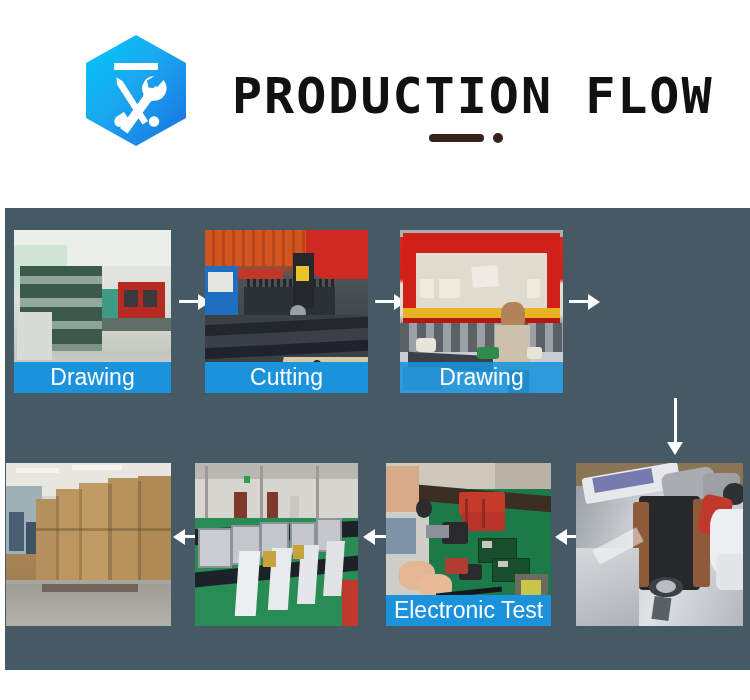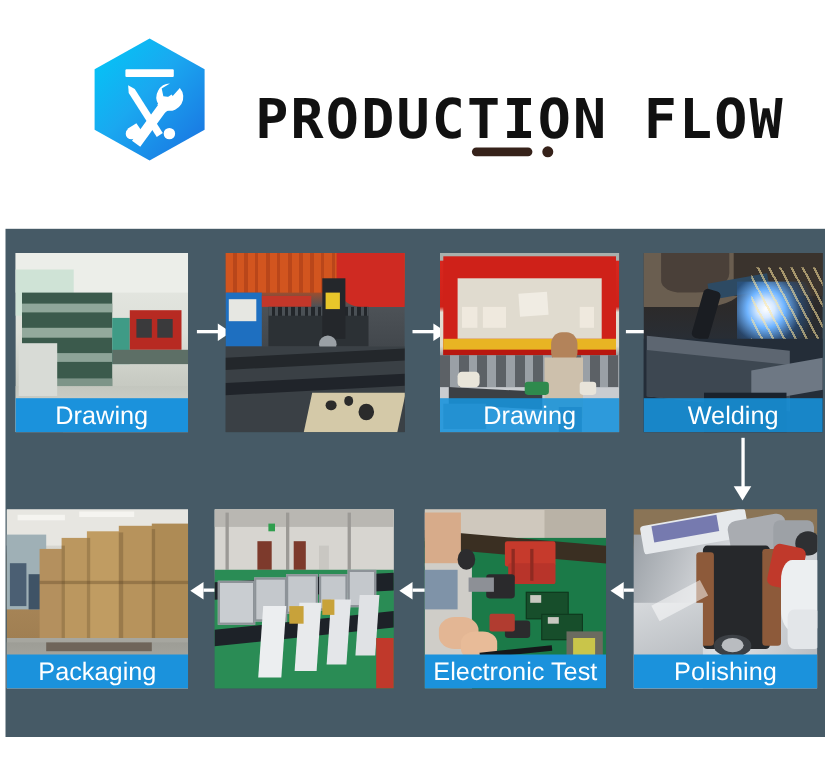--- a/index.html
+++ b/index.html
@@ -13,21 +13,21 @@
 
   
   #header{
     position:absolute;left:0;top:0;width:750px;height:205px;
     background:#ffffff;
   }
   #brand-hex{
     position:absolute;left:80px;top:33px;width:112px;height:115px;
   }
   #title-block{
-    position:absolute;left:232px;top:72px;width:500px;height:90px;
+    position:absolute;left:232px;top:60px;width:500px;height:90px;
   }
   #page-title{
     font-family:"DejaVu Sans Mono", monospace;
     font-weight:bold;
     font-size:50px;
     letter-spacing:2px;
     color:#111111;
     line-height:72px;
     white-space:nowrap;
   }
@@ -197,20 +197,21 @@
         <div class="pc" style="left:52%;top:46%;width:10%;height:10%;background:#9aa0a5;border-radius:50%;"></div>
         <div class="pc" style="left:0;top:52%;width:100%;height:48%;background:#3a4045;"></div>
         <div class="pc" style="left:0;top:56%;width:100%;height:7%;background:#23272b;transform:skewY(-3deg);"></div>
         <div class="pc" style="left:0;top:70%;width:100%;height:7%;background:#20242a;transform:skewY(-3deg);"></div>
         <div class="pc" style="left:46%;top:78%;width:52%;height:22%;background:#d4c9a8;transform:skewX(-12deg);"></div>
         <div class="pc" style="left:56%;top:82%;width:6%;height:6%;background:#2b2b2b;border-radius:50%;"></div>
         <div class="pc" style="left:66%;top:80%;width:5%;height:5%;background:#2b2b2b;border-radius:50%;"></div>
         <div class="pc" style="left:74%;top:84%;width:9%;height:9%;background:#2b2b2b;border-radius:50%;"></div>
       </div>
     </div>
+    <div class="step-label opaque narrow">Cutting</div>
   </div>
 
   <div class="arrow arrow-right" style="left:370px;top:85px;width:31px;height:17px;">
     <span class="shaft" style="width:20px;"></span>
       <span class="head" style="left:19px;"></span>
   </div>
 
   <div class="step" style="left:395px;top:22px;width:163px;height:163px;">
     <div class="step-photo">
       <div class="ph p-bending">
@@ -237,39 +238,20 @@
       </div>
     </div>
     <div class="step-label narrow">Drawing</div>
   </div>
 
   <div class="arrow arrow-right" style="left:564px;top:85px;width:31px;height:17px;">
     <span class="shaft" style="width:20px;"></span>
       <span class="head" style="left:19px;"></span>
   </div>
 
-  <div class="step" style="left:580px;top:22px;width:163px;height:163px;">
-    <div class="step-photo">
-      <div class="ph p-welding">
-        <div class="pc" style="left:0;top:0;width:56%;height:30%;background:#6a5e50;border-radius:0 0 40% 0;"></div>
-        <div class="pc" style="left:10%;top:0;width:38%;height:22%;background:#4a4039;border-radius:0 0 50% 30%;"></div>
-        <div class="pc" style="left:50%;top:0;width:50%;height:24%;background:#3a332d;"></div>
-        <div class="pc" style="left:36%;top:14%;width:34%;height:9%;background:#2d4a63;transform:rotate(-10deg);"></div>
-        <div class="pc" style="left:30%;top:20%;width:10%;height:28%;background:#1a1d22;transform:rotate(16deg);border-radius:4px;"></div>
-        <div class="pc" style="left:52%;top:16%;width:46%;height:34%;background:radial-gradient(circle at 35% 45%, #ffffff 0%, #d7e9ff 14%, #6fb4ff 30%, rgba(40,90,150,0.55) 55%, rgba(20,30,45,0) 78%);"></div>
-        <div class="pc" style="left:60%;top:8%;width:40%;height:42%;background:repeating-linear-gradient(62deg, rgba(255,231,160,0.55) 0 2px, rgba(255,231,160,0) 2px 9px);"></div>
-        <div class="pc" style="left:0;top:48%;width:100%;height:52%;background:#242d38;"></div>
-        <div class="pc" style="left:2%;top:50%;width:80%;height:34%;background:#5d6671;transform:skewY(6deg);"></div>
-        <div class="pc" style="left:2%;top:58%;width:80%;height:26%;background:#3d4751;transform:skewY(6deg);"></div>
-        <div class="pc" style="left:60%;top:62%;width:40%;height:18%;background:#6e7884;transform:skewY(-10deg);"></div>
-        <div class="pc" style="left:34%;top:78%;width:46%;height:22%;background:#1a222c;"></div>
-      </div>
-    </div>
-    <div class="step-label narrow">Welding</div>
-  </div>
 
   <div class="arrow arrow-down" style="left:662px;top:190px;width:17px;height:57px;">
     <span class="shaft" style="height:45px;"></span>
       <span class="head" style="top:44px;"></span>
   </div>
 
   <div class="step" style="left:1px;top:255px;width:165px;height:163px;">
     <div class="step-photo">
       <div class="ph p-packaging">
         <div class="pc" style="left:0;top:0;width:100%;height:20%;background:#e7e6e1;"></div>
@@ -286,21 +268,20 @@
         <div class="pc" style="left:18%;top:40%;width:82%;height:2%;background:rgba(90,65,35,0.35);"></div>
         <div class="pc" style="left:30%;top:20%;width:2%;height:54%;background:rgba(90,65,35,0.3);"></div>
         <div class="pc" style="left:44%;top:16%;width:2%;height:58%;background:rgba(90,65,35,0.3);"></div>
         <div class="pc" style="left:62%;top:13%;width:2%;height:61%;background:rgba(90,65,35,0.3);"></div>
         <div class="pc" style="left:80%;top:11%;width:2%;height:64%;background:rgba(90,65,35,0.3);"></div>
         <div class="pc" style="left:0;top:72%;width:100%;height:28%;background:#a6a69f;"></div>
         <div class="pc" style="left:0;top:74%;width:100%;height:26%;background:linear-gradient(#9d9d96,#b2b2ab);"></div>
         <div class="pc" style="left:22%;top:74%;width:58%;height:5%;background:#6f655a;"></div>
       </div>
     </div>
-    <div class="step-label opaque narrow">Packaging</div>
   </div>
 
   <div class="arrow arrow-left" style="left:168px;top:320px;width:31px;height:17px;">
     <span class="shaft" style="width:19px;"></span>
       <span class="head"></span>
   </div>
 
   <div class="step" style="left:190px;top:255px;width:163px;height:163px;">
     <div class="step-photo">
       <div class="ph p-finaltest">
@@ -393,16 +374,15 @@
         <div class="pc" style="left:44%;top:70%;width:20%;height:12%;background:#3c4045;border-radius:50%;"></div>
         <div class="pc" style="left:48%;top:72%;width:12%;height:8%;background:#b9bcc0;border-radius:50%;"></div>
         <div class="pc" style="left:74%;top:20%;width:18%;height:24%;background:#c0392b;border-radius:6px;transform:rotate(12deg);"></div>
         <div class="pc" style="left:80%;top:28%;width:22%;height:40%;background:#eceff1;border-radius:28% 10% 20% 30%;"></div>
         <div class="pc" style="left:84%;top:56%;width:18%;height:22%;background:#e3e6e9;border-radius:20%;"></div>
         <div class="pc" style="left:0;top:52%;width:38%;height:48%;background:linear-gradient(160deg,#d6d9dc,#aeb2b7);"></div>
         <div class="pc" style="left:10%;top:46%;width:30%;height:10%;background:rgba(255,255,255,0.5);transform:rotate(-28deg);"></div>
         <div class="pc" style="left:46%;top:82%;width:10%;height:14%;background:#5b6065;transform:rotate(8deg);"></div>
       </div>
     </div>
-    <div class="step-label opaque narrow">Polishing</div>
   </div>
 
 </div>
 
 </body></html>

